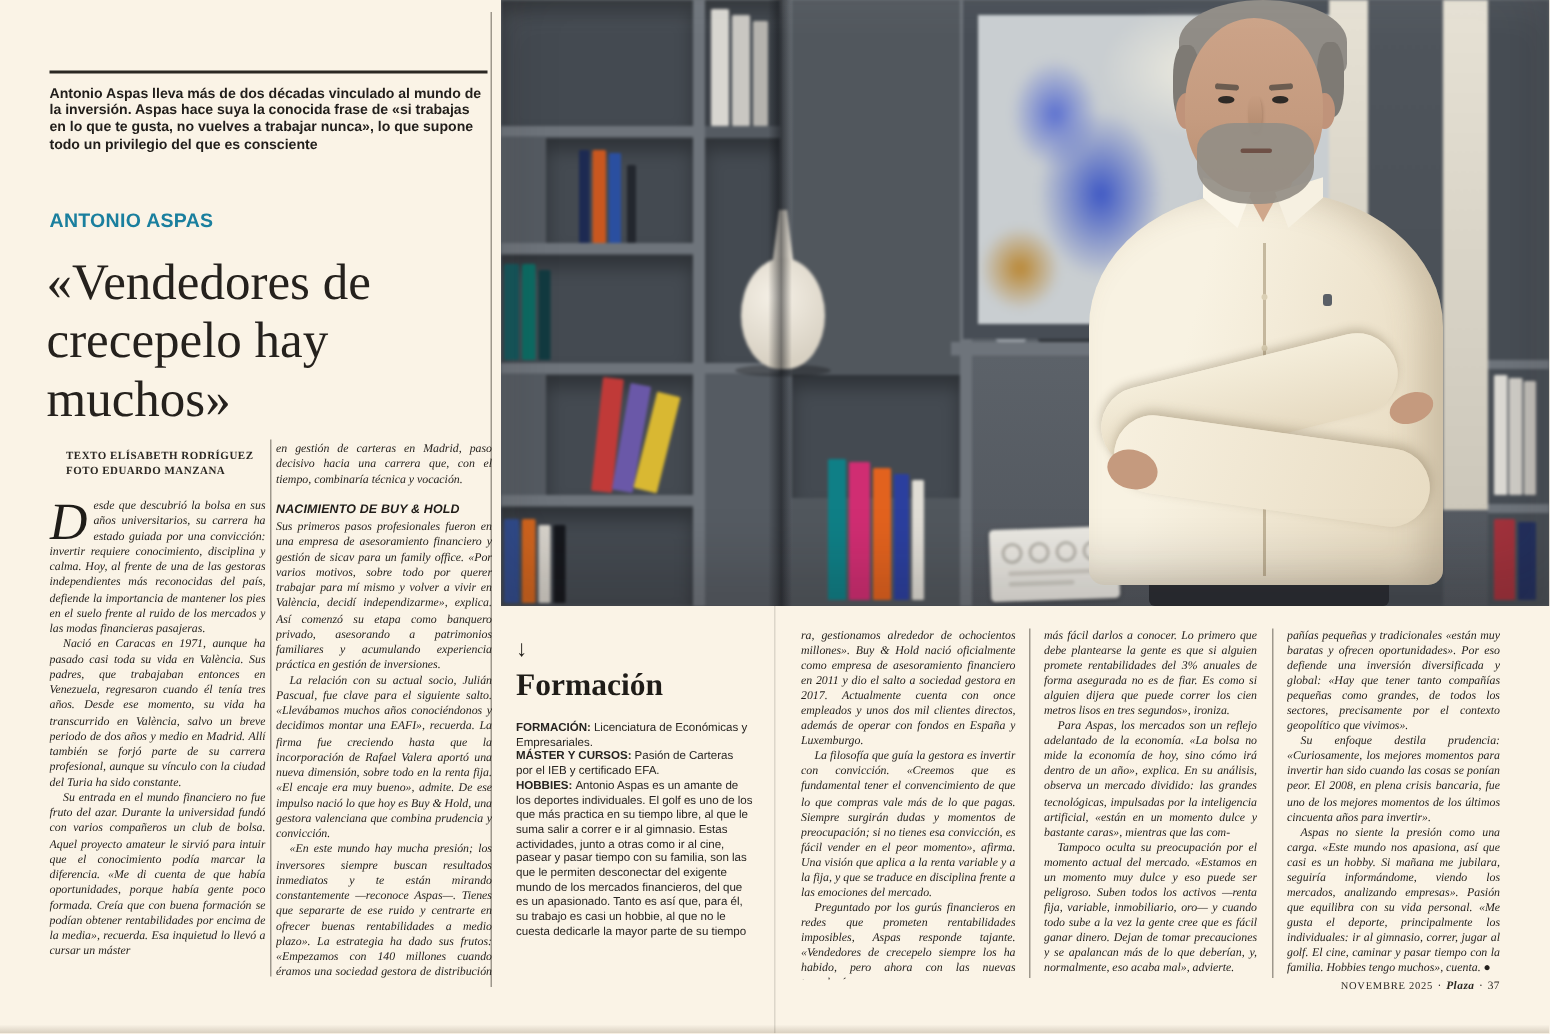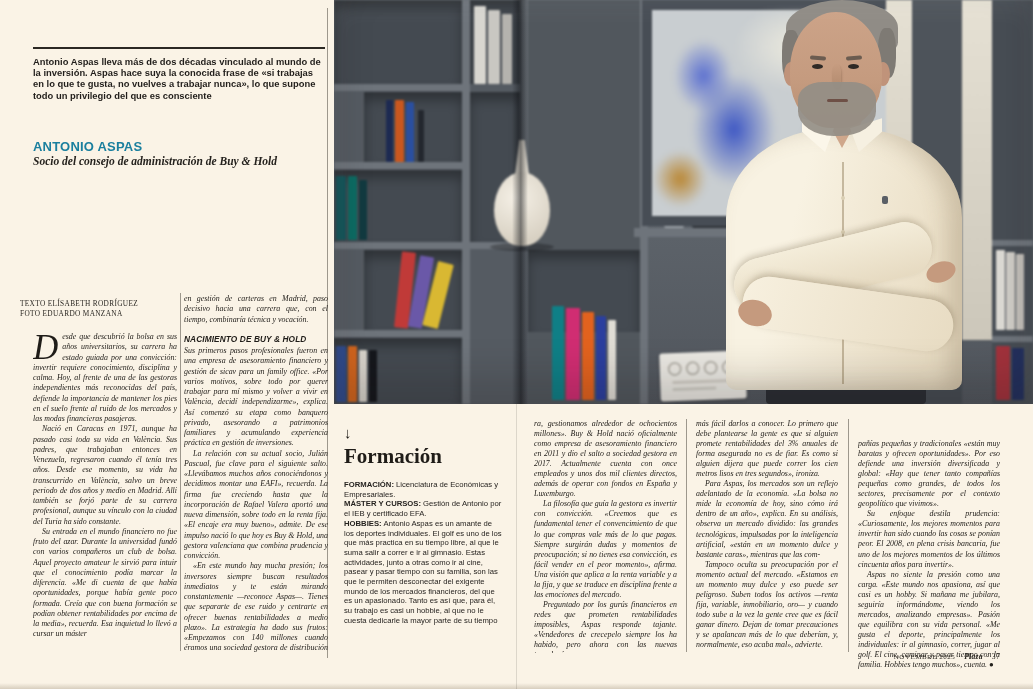--- a/index.html
+++ b/index.html
@@ -11,32 +11,32 @@
 
   
   .section-title{left:33px;top:8px;font-size:30px;letter-spacing:1.5px;color:#211e1b;}
   .head-rule{left:33px;top:47px;width:292px;height:2px;background:#2b2823;}
   .standfirst{left:33px;top:56px;width:289px;font-family:"Liberation Sans",sans-serif;
               font-weight:bold;font-size:9.4px;line-height:11.2px;color:#211e1b;}
   .kicker{left:33px;top:139px;font-family:"Liberation Sans",sans-serif;font-weight:bold;
           font-size:13px;letter-spacing:.2px;color:#1a7f9e;}
   .role{left:33px;top:155px;font-style:italic;font-weight:bold;font-size:11.5px;color:#25221e;}
   .headline{left:31px;top:169px;width:305px;font-size:34px;line-height:39px;color:#25211d;}
-  .byline{left:20px;top:299px;font-size:7.3px;font-weight:normal;letter-spacing:.35px;
+  .byline{left:44px;top:299px;font-size:7.3px;font-weight:bold;letter-spacing:.35px;
           line-height:9.6px;color:#2a2722;}
 
   
   .bodycol{font-size:7.9px;line-height:10.25px;text-align:justify;overflow:hidden;color:#24211d;font-style:italic;}
   .bodycol p{margin:0;}
   .bodycol p.ind{text-indent:9px;}
   .col1{left:33px;top:332px;width:144px;height:320px;}
   .col2{left:184px;top:294px;width:144px;height:360px;}
   .col3{left:534px;top:419px;width:143px;height:234px;line-height:10.05px;}
   .col4{left:696px;top:419px;width:142px;height:234px;line-height:10.05px;}
-  .col5{left:858px;top:439px;width:142px;height:234px;line-height:10.05px;}
+  .col5{left:858px;top:419px;width:142px;height:234px;line-height:10.05px;}
   .dropcap{float:left;font-size:35px;line-height:27px;padding:2px 4px 0 0;color:#1f1c18;}
   .subhead{font-family:"Liberation Sans",sans-serif;font-weight:bold;font-size:8.3px;
            margin:9px 0 2px 0 !important;letter-spacing:.1px;text-align:left;color:#1f1c18;}
 
   
   .vrule{width:1px;background:rgba(45,40,32,.45);}
   .vr-cols-left{left:180px;top:293px;height:358px;}
   .vr-long{left:327px;top:8px;height:650px;}
   .vr-r1{left:686px;top:419px;height:233px;}
   .vr-r2{left:848px;top:419px;height:233px;}
@@ -137,22 +137,26 @@
 </style>
 </head>
 <body>
 
 <div class="spread">
 
   <div class="abs head-rule"></div>
   <div class="abs standfirst">Antonio Aspas lleva más de dos décadas vinculado al mundo de la inversión. Aspas hace suya la conocida frase de «si trabajas en lo que te gusta, no vuelves a trabajar nunca», lo que supone todo un privilegio del que es consciente</div>
 
   <div class="abs kicker">ANTONIO ASPAS</div>
-  <div class="abs role">Socio del consejo de administración de Buy &amp; Hold</div>
-
+
+  <div class="abs headline">
+    <div>«Vendedores de</div>
+    <div>crecepelo hay</div>
+    <div>muchos»</div>
+  </div>
 
   <div class="abs byline">
     <div>TEXTO ELÍSABETH RODRÍGUEZ</div>
     <div>FOTO EDUARDO MANZANA</div>
   </div>
 
   <div class="abs bodycol col1">
     <p><span class="dropcap">D</span><span>esde que descubrió la bolsa en sus años universitarios, su carrera ha estado guiada por una convicción: invertir requiere conocimiento, disciplina y calma. Hoy, al frente de una de las gestoras independientes más reconocidas del país, defiende la importancia de mantener los pies en el suelo frente al ruido de los mercados y las modas financieras pasajeras.</span></p>
     <p class="ind">Nació en Caracas en 1971, aunque ha pasado casi toda su vida en València. Sus padres, que trabajaban entonces en Venezuela, regresaron cuando él tenía tres años. Desde ese momento, su vida ha transcurrido en València, salvo un breve periodo de dos años y medio en Madrid. Allí también se forjó parte de su carrera profesional, aunque su vínculo con la ciudad del Turia ha sido constante.</p>
     <p class="ind">Su entrada en el mundo financiero no fue fruto del azar. Durante la universidad fundó con varios compañeros un club de bolsa. Aquel proyecto amateur le sirvió para intuir que el conocimiento podía marcar la diferencia. «Me di cuenta de que había oportunidades, porque había gente poco formada. Creía que con buena formación se podían obtener rentabilidades por encima de la media», recuerda. Esa inquietud lo llevó a cursar un máster</p>
@@ -170,21 +174,21 @@
   <div class="abs vrule vr-long"></div>
   <div class="abs vrule vr-r1"></div>
   <div class="abs vrule vr-r2"></div>
   <div class="abs vr-gutter-bottom" style="width:1px;"></div>
 
   <div class="abs infobox">
     <div class="ib-arrow">↓</div>
     <div class="ib-title">Formación</div>
     <div class="ib-entries">
       <p><span class="ib-label">FORMACIÓN:</span><span>Licenciatura de Económicas y Empresariales.</span></p>
-      <p><span class="ib-label">MÁSTER Y CURSOS:</span><span>Gestión de Antonio por el IEB y certificado EFA.</span></p>
+      <p><span class="ib-label">MÁSTER Y CURSOS:</span><span>Pasión de Carteras por el IEB y certificado EFA.</span></p>
       <p><span class="ib-label it">HOBBIES:</span><span>Antonio Aspas es un amante de los deportes individuales. El golf es uno de los que más practica en su tiempo libre, al que le suma salir a correr e ir al gimnasio. Estas actividades, junto a otras como ir al cine, pasear y pasar tiempo con su familia, son las que le permiten desconectar del exigente mundo de los mercados financieros, del que es un apasionado. Tanto es así que, para él, su trabajo es casi un hobbie, al que no le cuesta dedicarle la mayor parte de su tiempo</span></p>
     </div>
   </div>
 
   <div class="abs bodycol col3">
     <p>ra, gestionamos alrededor de ochocientos millones». Buy &amp; Hold nació oficialmente como empresa de asesoramiento financiero en 2011 y dio el salto a sociedad gestora en 2017. Actualmente cuenta con once empleados y unos dos mil clientes directos, además de operar con fondos en España y Luxemburgo.</p>
     <p class="ind">La filosofía que guía la gestora es invertir con convicción. «Creemos que es fundamental tener el convencimiento de que lo que compras vale más de lo que pagas. Siempre surgirán dudas y momentos de preocupación; si no tienes esa convicción, es fácil vender en el peor momento», afirma. Una visión que aplica a la renta variable y a la fija, y que se traduce en disciplina frente a las emociones del mercado.</p>
     <p class="ind">Preguntado por los gurús financieros en redes que prometen rentabilidades imposibles, Aspas responde tajante. «Vendedores de crecepelo siempre los ha habido, pero ahora con las nuevas tecnologías es</p>
   </div>
   <div class="abs bodycol col4">

